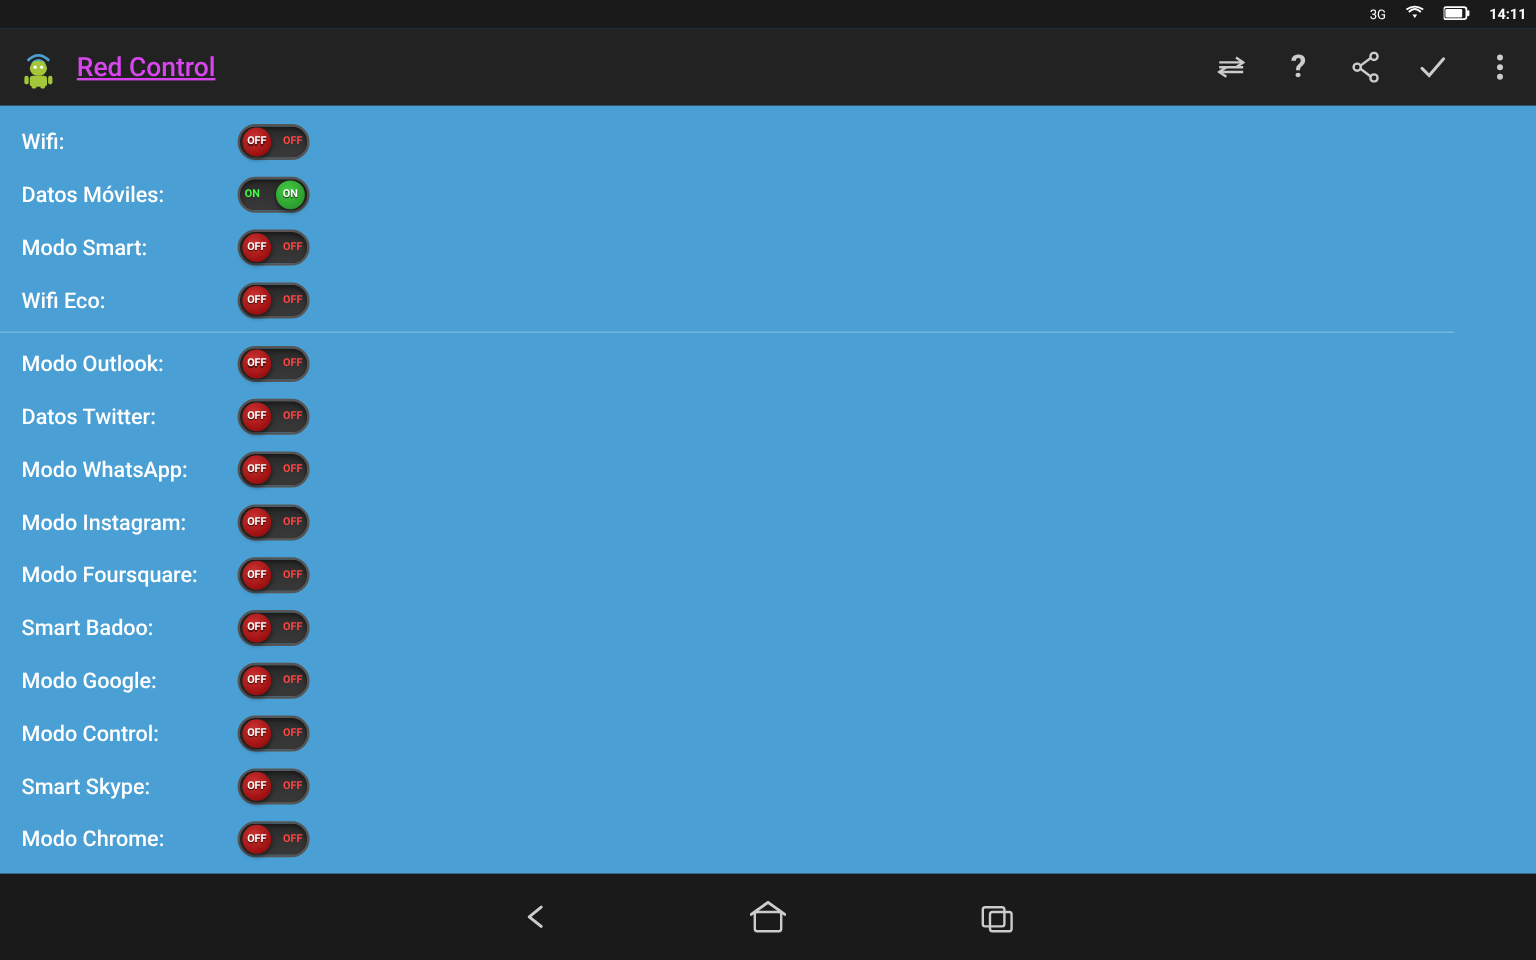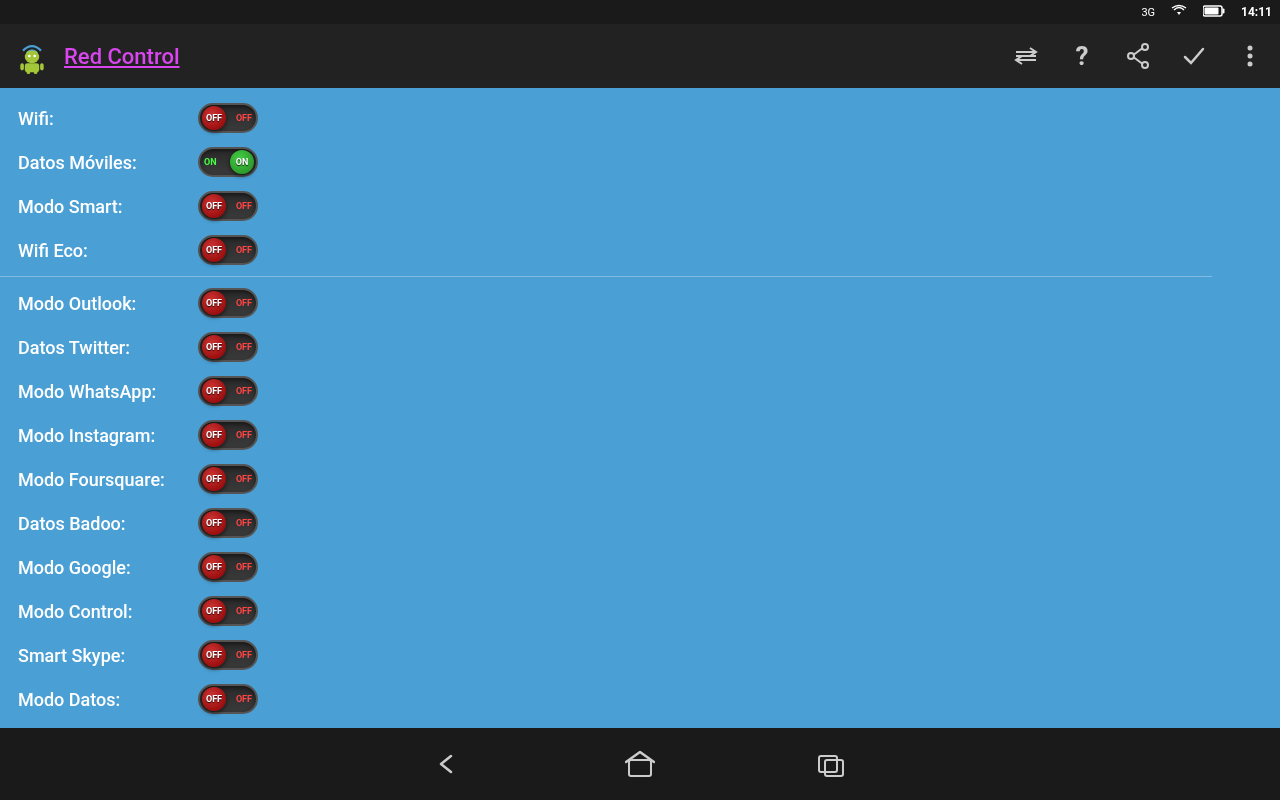--- a/index.html
+++ b/index.html
@@ -328,21 +328,21 @@
 
   <div class="settings-row">
     <span class="settings-label">Modo Foursquare:</span>
     <div class="toggle off">
       <span class="toggle-label">OFF</span>
       <div class="toggle-knob">OFF</div>
     </div>
   </div>
 
   <div class="settings-row">
-    <span class="settings-label">Datos Badoo:</span>
+    <span class="settings-label">Smart Badoo:</span>
     <div class="toggle off">
       <span class="toggle-label">OFF</span>
       <div class="toggle-knob">OFF</div>
     </div>
   </div>
 
   <div class="settings-row">
     <span class="settings-label">Modo Google:</span>
     <div class="toggle off">
       <span class="toggle-label">OFF</span>
@@ -360,21 +360,21 @@
 
   <div class="settings-row">
     <span class="settings-label">Smart Skype:</span>
     <div class="toggle off">
       <span class="toggle-label">OFF</span>
       <div class="toggle-knob">OFF</div>
     </div>
   </div>
 
   <div class="settings-row">
-    <span class="settings-label">Modo Datos:</span>
+    <span class="settings-label">Modo Chrome:</span>
     <div class="toggle off">
       <span class="toggle-label">OFF</span>
       <div class="toggle-knob">OFF</div>
     </div>
   </div>
 
   <div class="settings-row">
     
     
   </div>

